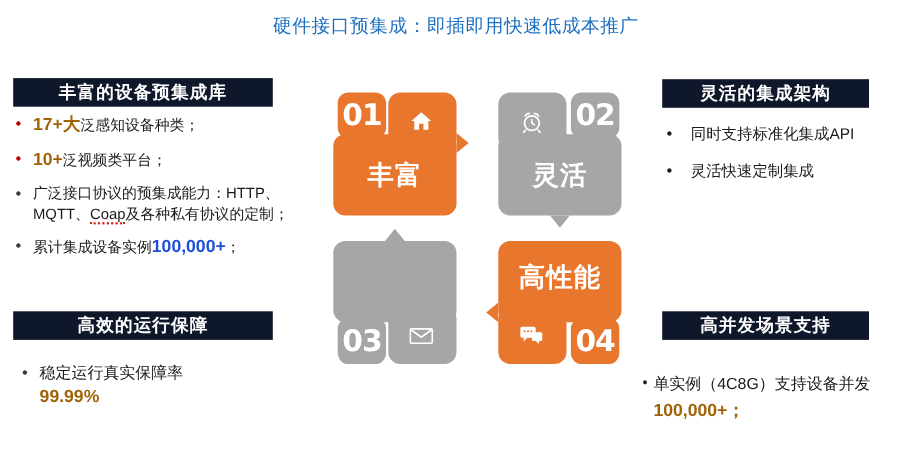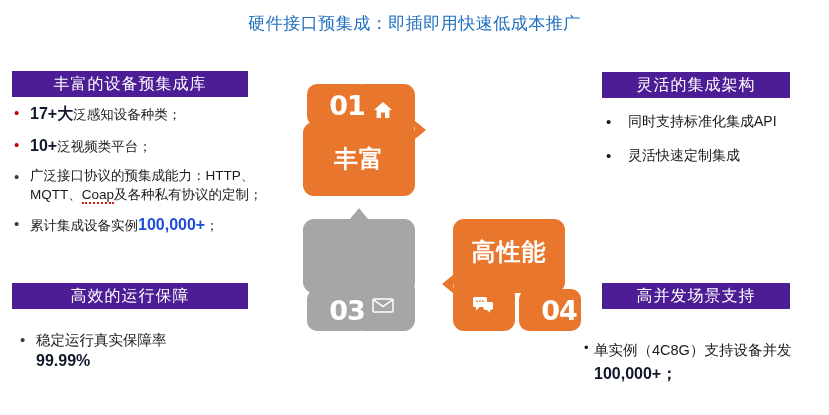--- a/index.html
+++ b/index.html
@@ -18,23 +18,23 @@
     text-align:center;
     font-size:17px;font-weight:normal;
     color:#1F6FC0;
     letter-spacing:0.5px;
     white-space:nowrap;
   }
 
   
   .hdr-bar{
     position:absolute;
-    background:#4c1d95;
+    background:#0f172a;
     color:#ffffff;
-    font-size:16px;font-weight:normal;
+    font-size:16px;font-weight:bold;
     display:flex;align-items:center;justify-content:center;
     letter-spacing:1px;
   }
   #hdr-lib   {left:12px;  top:71px;  width:236px; height:26px;}
   #hdr-ops   {left:12px;  top:283px; width:236px; height:26px;}
   #hdr-arch  {left:602px; top:72px;  width:188px; height:26px;}
   #hdr-conc  {left:602px; top:283px; width:188px; height:26px;}
 
   
   .bl{position:absolute;}
@@ -48,21 +48,21 @@
     flex:0 0 auto;
     color:#C00000;
     font-size:15px;
     line-height:1.3;
     width:16px;
     text-align:left;
   }
   .bl .dot.grey{color:#3a3a3a;}
   .bl .txt{flex:1 1 auto;font-size:13.5px;color:#1a1a1a;}
   .bl .big{font-size:16px;font-weight:bold;color:#C00000;}
-  .bl .bigred{font-size:16px;font-weight:bold;color:#0f172a;}
+  .bl .bigred{font-size:16px;font-weight:bold;color:#a16207;}
   .bl .norm{font-size:13.5px;color:#1a1a1a;font-weight:normal;}
   .spellerr{
     border-bottom:2px dotted #D02020;
     padding-bottom:0px;
   }
 
   #list-lib{left:14px;top:103px;width:266px;}
   #list-lib .row{margin-bottom:10px;}
 
   #list-ops{left:20px;top:330px;width:250px;}
@@ -82,21 +82,20 @@
   .quad{position:absolute;width:124px;height:112px;}
 
   
   .blob{position:absolute;border-radius:11px;}
   .badge{
     position:absolute;border-radius:10px;
     display:flex;align-items:center;justify-content:center;
     color:#ffffff;font-weight:bold;font-size:27px;
     font-family:"DejaVu Sans",sans-serif;
     letter-spacing:-1px;
-    padding-left:18px;
   }
   .iconbox{
     position:absolute;
     display:flex;align-items:center;justify-content:center;
     color:#ffffff;
   }
   .label{
     position:absolute;
     display:flex;align-items:center;justify-content:center;
     color:#ffffff;font-weight:bold;font-size:24px;
@@ -193,20 +192,40 @@
         <svg width="20" height="18" viewBox="0 0 20 18">
           <path d="M10 1 L19 9 L16.4 9 L16.4 17 L12 17 L12 11.6 L8 11.6 L8 17 L3.6 17 L3.6 9 L1 9 Z" fill="#ffffff"></path>
         </svg>
       </div>
 
       <div class="label" style="left:0px;top:42px;width:112px;height:66px;">丰富</div>
 
       <div class="conn" style="left:112px;top:37px;border-top:9px solid transparent;border-bottom:9px solid transparent;border-left:11px solid #E8762C;"></div>
     </div>
 
+    <div class="quad" style="left:138px;top:0px;">
+      <div class="blob g" style="left:12px;top:38px;width:112px;height:74px;"></div>
+      <div class="blob g" style="left:12px;top:0px;width:62px;height:52px;"></div>
+      <div class="badge g" style="left:78px;top:0px;width:44px;height:42px;">02</div>
+      <div class="tail" style="left:94px;top:41px;border-left:5px solid transparent;border-right:5px solid transparent;border-top:7px solid #A6A6A6;"></div>
+
+      <div class="iconbox" style="left:24px;top:10px;width:36px;height:32px;">
+        <svg width="21" height="21" viewBox="0 0 22 22">
+          <circle cx="11" cy="12.5" r="7" fill="none" stroke="#ffffff" stroke-width="1.7"></circle>
+          <path d="M11 9 L11 12.5 L13.6 14.2" fill="none" stroke="#ffffff" stroke-width="1.5" stroke-linecap="round"></path>
+          <path d="M4.6 5.6 A5 5 0 0 1 8.6 3.2" fill="none" stroke="#ffffff" stroke-width="1.7" stroke-linecap="round"></path>
+          <path d="M17.4 5.6 A5 5 0 0 0 13.4 3.2" fill="none" stroke="#ffffff" stroke-width="1.7" stroke-linecap="round"></path>
+          <path d="M5 19.3 L3.2 21.3" stroke="#ffffff" stroke-width="1.6" stroke-linecap="round"></path>
+          <path d="M17 19.3 L18.8 21.3" stroke="#ffffff" stroke-width="1.6" stroke-linecap="round"></path>
+        </svg>
+      </div>
+      <div class="label" style="left:12px;top:42px;width:112px;height:66px;">灵活</div>
+
+      <div class="conn" style="left:59px;top:112px;border-left:9px solid transparent;border-right:9px solid transparent;border-top:11px solid #A6A6A6;"></div>
+    </div>
 
     <div class="quad" style="left:0px;top:123px;">
       <div class="blob g" style="left:0px;top:12px;width:112px;height:74px;"></div>
       <div class="blob g" style="left:50px;top:72px;width:62px;height:52px;"></div>
       <div class="badge g" style="left:4px;top:82px;width:44px;height:42px;">03</div>
       <div class="tail" style="left:20px;top:76px;border-left:5px solid transparent;border-right:5px solid transparent;border-bottom:7px solid #A6A6A6;"></div>
 
       <div class="iconbox" style="left:62px;top:82px;width:36px;height:32px;">
         <svg width="22" height="15" viewBox="0 0 22 15">
           <rect x="1" y="1" width="20" height="13" rx="1" fill="none" stroke="#ffffff" stroke-width="1.5"></rect>

